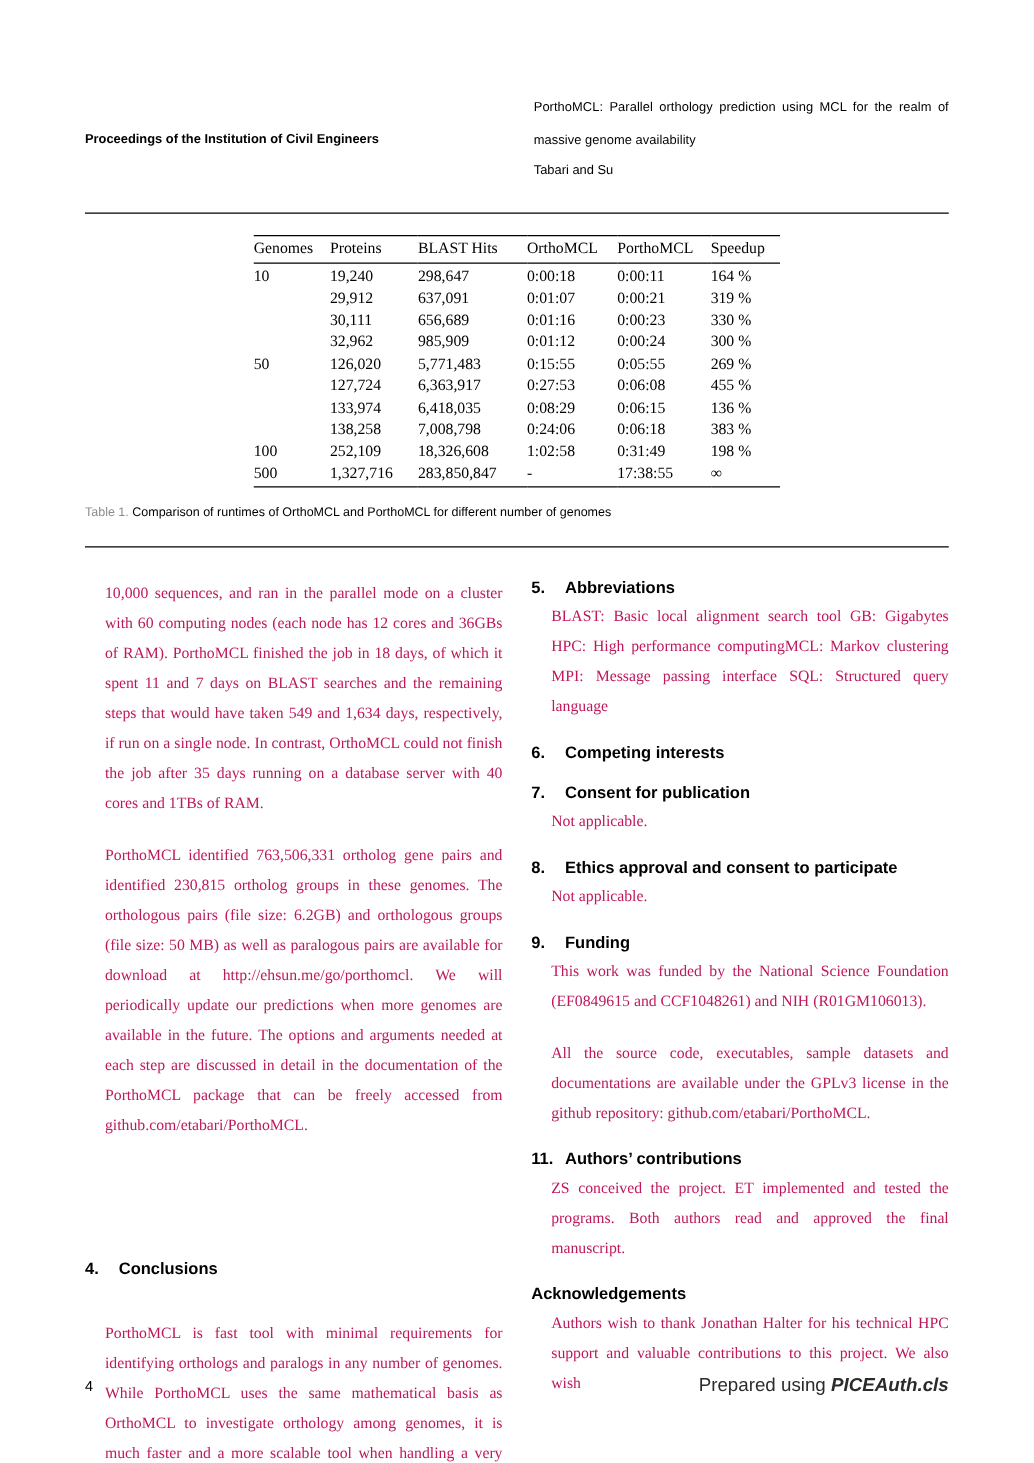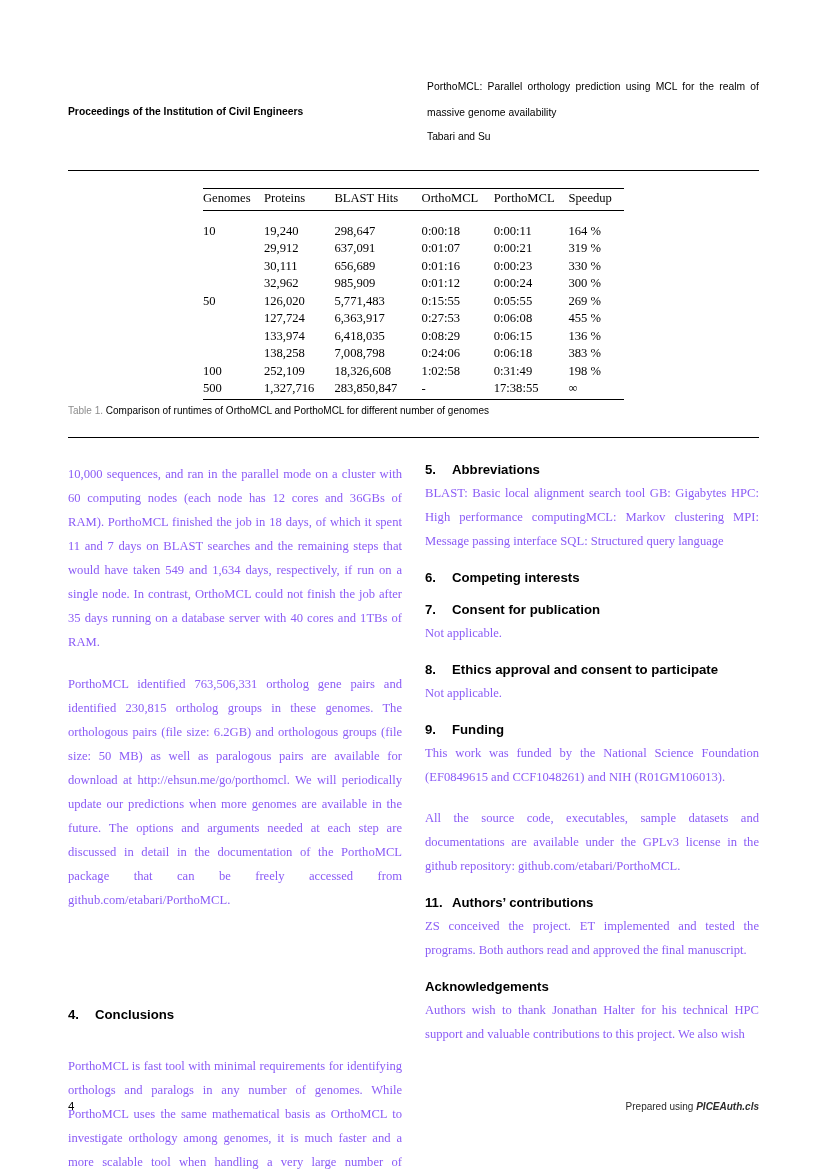--- a/index.html
+++ b/index.html
@@ -102,21 +102,21 @@
     text-align: left;
     padding: 0.6px 0 0.6px 0;
     white-space: nowrap;
     line-height: 16.3px;
   }
   table.data thead tr.headrow {
     border-top: 1.3px solid #000;
     border-bottom: 1.1px solid #000;
   }
   table.data tbody tr:first-child td {
-    padding-top: 12px;
+    padding-top: 2px;
   }
   table.data tbody tr:last-child td {
     padding-bottom: 2.5px;
   }
   table.data tbody {
     border-bottom: 1.3px solid #000;
   }
   .col-genomes { width: 66px; }
   .col-proteins { width: 78px; }
   .col-blast { width: 96px; }
@@ -146,22 +146,22 @@
     width: 334px;
   }
   .col-left { left: 68px; }
   .col-right { left: 425px; }
 
   .body-p {
     font-size: 12.6px;
     line-height: 24.0px;
     text-align: justify;
     text-align-last: left;
-    margin: 0 0 18px 0;
-    color: #8b5cf6;
+    margin: 0 0 18px 16px;
+    color: #be185d;
   }
   .body-p.tight { margin-bottom: 0; }
 
   h2.sec {
     font-family: "Liberation Sans", "DejaVu Sans", sans-serif;
     font-size: 13.2px;
     font-weight: bold;
     margin: 0 0 4px 0;
     color: #000;
     display: flex;
@@ -189,21 +189,21 @@
     align-items: baseline;
     font-family: "Liberation Sans", "DejaVu Sans", sans-serif;
     font-size: 10.3px;
     color: #333;
   }
   .footer .pageno {
     font-size: 11.5px;
     color: #000;
   }
   .footer .prep {
-    font-size: 10px;
+    font-size: 15px;
     color: #2b2b2b;
   }
   .footer .prep .cls {
     font-style: italic;
     font-weight: bold;
   }
 </style>
 </head>
 <body>
 

